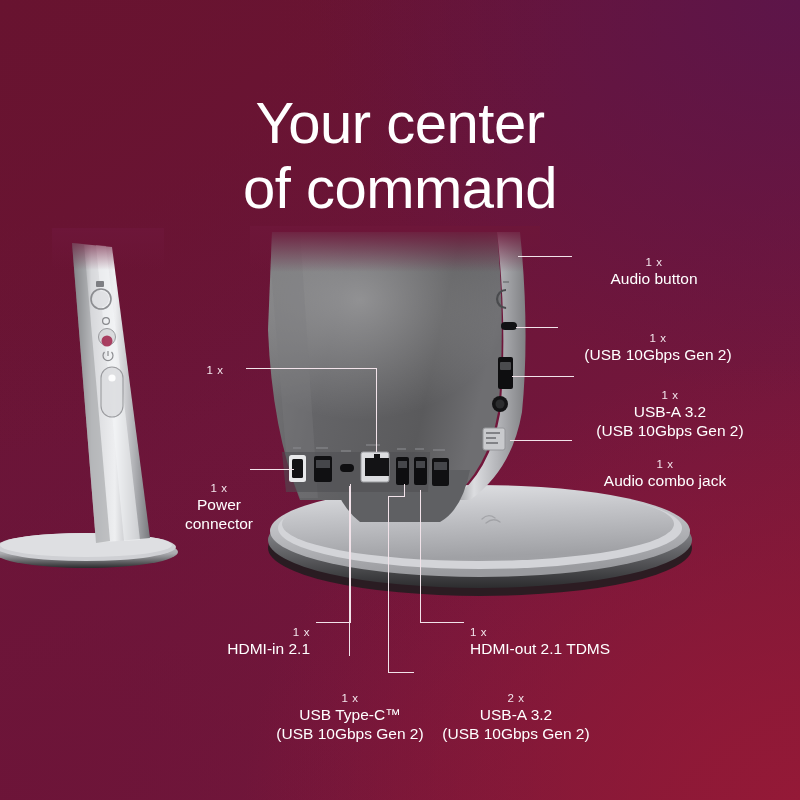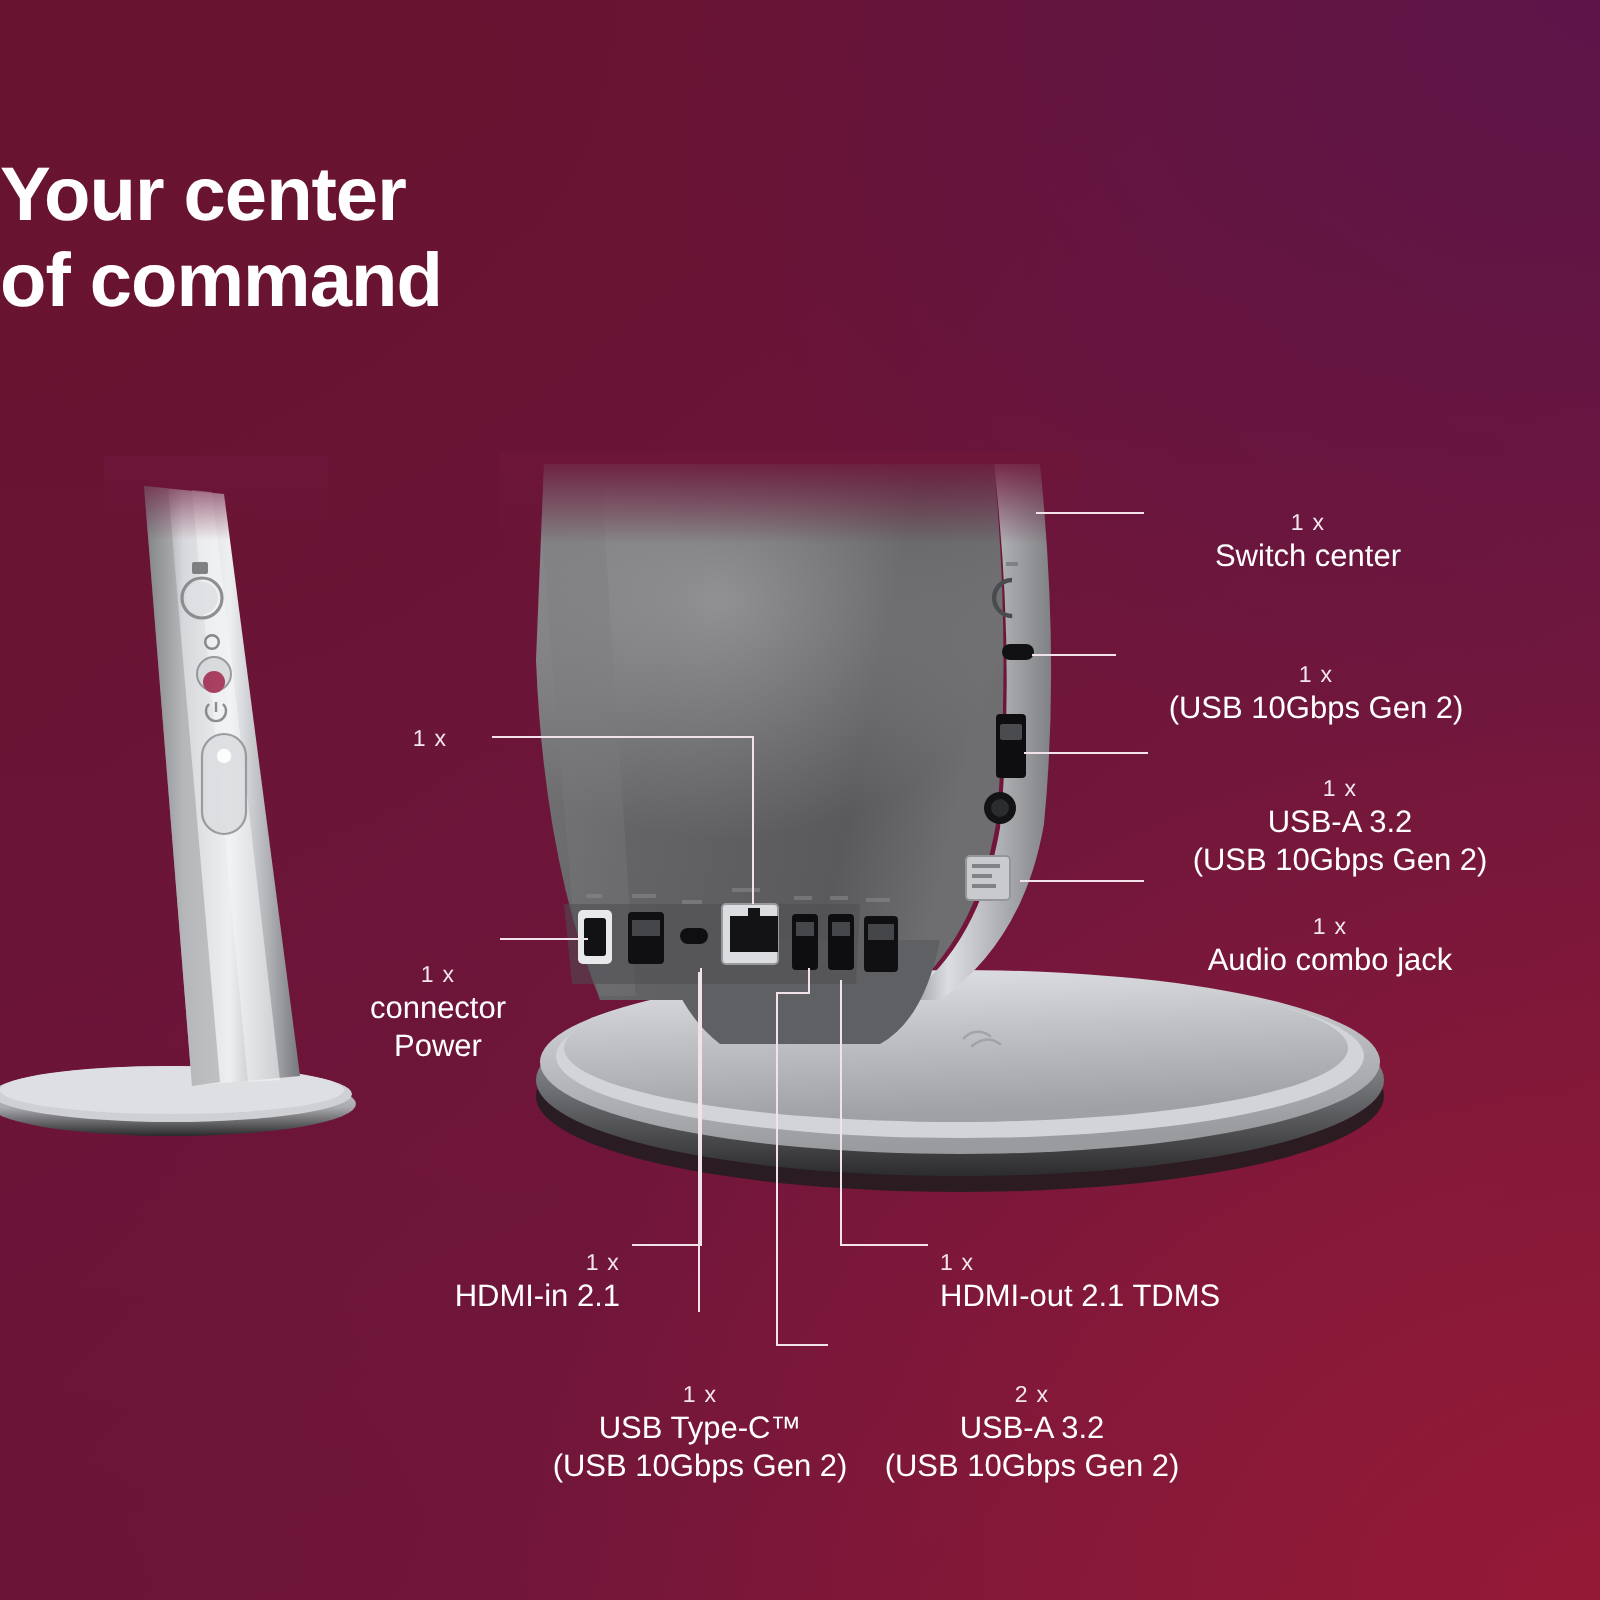--- a/index.html
+++ b/index.html
@@ -14,22 +14,22 @@
     background:
       radial-gradient(120% 95% at 100% 100%, rgba(150,25,55,.92) 0%, rgba(150,25,55,0) 58%),
       radial-gradient(110% 90% at 100% 0%,  rgba(92,21,74,.95) 0%,  rgba(92,21,74,0) 55%),
       radial-gradient(120% 95% at 0% 0%,    rgba(104,19,48,.95) 0%, rgba(104,19,48,0) 60%),
       radial-gradient(120% 95% at 0% 100%,  rgba(108,20,56,.95) 0%, rgba(108,20,56,0) 60%),
       linear-gradient(145deg,#69142f 0%,#6b1539 38%,#74173c 70%,#7d1835 100%);
   }
 
   
   .title{
-    position:absolute;left:0;right:0;top:52px;
-    color:#ffffff;font-size:38px;line-height:1.12;font-weight:700;
+    position:absolute;left:0;right:0;top:52px;text-align:center;
+    color:#ffffff;font-size:58px;line-height:1.12;font-weight:400;
     letter-spacing:-0.5px;
   }
   .title span{display:block;}
 
   
   .lbl{position:absolute;color:#fff;font-weight:400;}
   .lbl .qty{
     display:block;font-size:11.5px;color:#f3e6ec;margin-bottom:1px;
     letter-spacing:.6px;font-weight:400;margin-top:34px;
   }
@@ -208,21 +208,21 @@
     </g>
   </svg>
 
   <h1 class="title">
     <span>Your center</span>
     <span>of command</span>
   </h1>
 
   <div class="lbl c" style="left:576px;top:222px;width:156px;">
     <span class="qty">1 x</span>
-    <span class="txt">Switch center</span>
+    <span class="txt">Audio button</span>
   </div>
   <div class="ln h" style="left:518px;top:256px;width:54px;"></div>
 
   <div class="lbl c" style="left:560px;top:298px;width:196px;">
     <span class="qty">1 x</span>
     <span class="txt">(USB 10Gbps Gen 2)</span>
   </div>
   <div class="ln h" style="left:516px;top:327px;width:42px;"></div>
 
   <div class="lbl c" style="left:576px;top:355px;width:188px;">
@@ -239,22 +239,22 @@
   <div class="ln h" style="left:510px;top:440px;width:62px;"></div>
 
   <div class="lbl c" style="left:140px;top:330px;width:150px;">
     <span class="qty">1 x</span>
   </div>
   <div class="ln h" style="left:246px;top:368px;width:130px;"></div>
   <div class="ln v" style="left:376px;top:368px;height:84px;"></div>
 
   <div class="lbl c" style="left:152px;top:448px;width:134px;">
     <span class="qty">1 x</span>
+    <span class="txt">Power</span>
     <span class="txt">connector</span>
-    <span class="txt">Power</span>
   </div>
   <div class="ln h" style="left:250px;top:469px;width:44px;"></div>
 
   <div class="lbl r" style="left:140px;top:592px;width:170px;">
     <span class="qty">1 x</span>
     <span class="txt">HDMI-in 2.1</span>
   </div>
   <div class="ln h" style="left:316px;top:622px;width:34px;"></div>
   <div class="ln v" style="left:350px;top:484px;height:139px;"></div>
 

